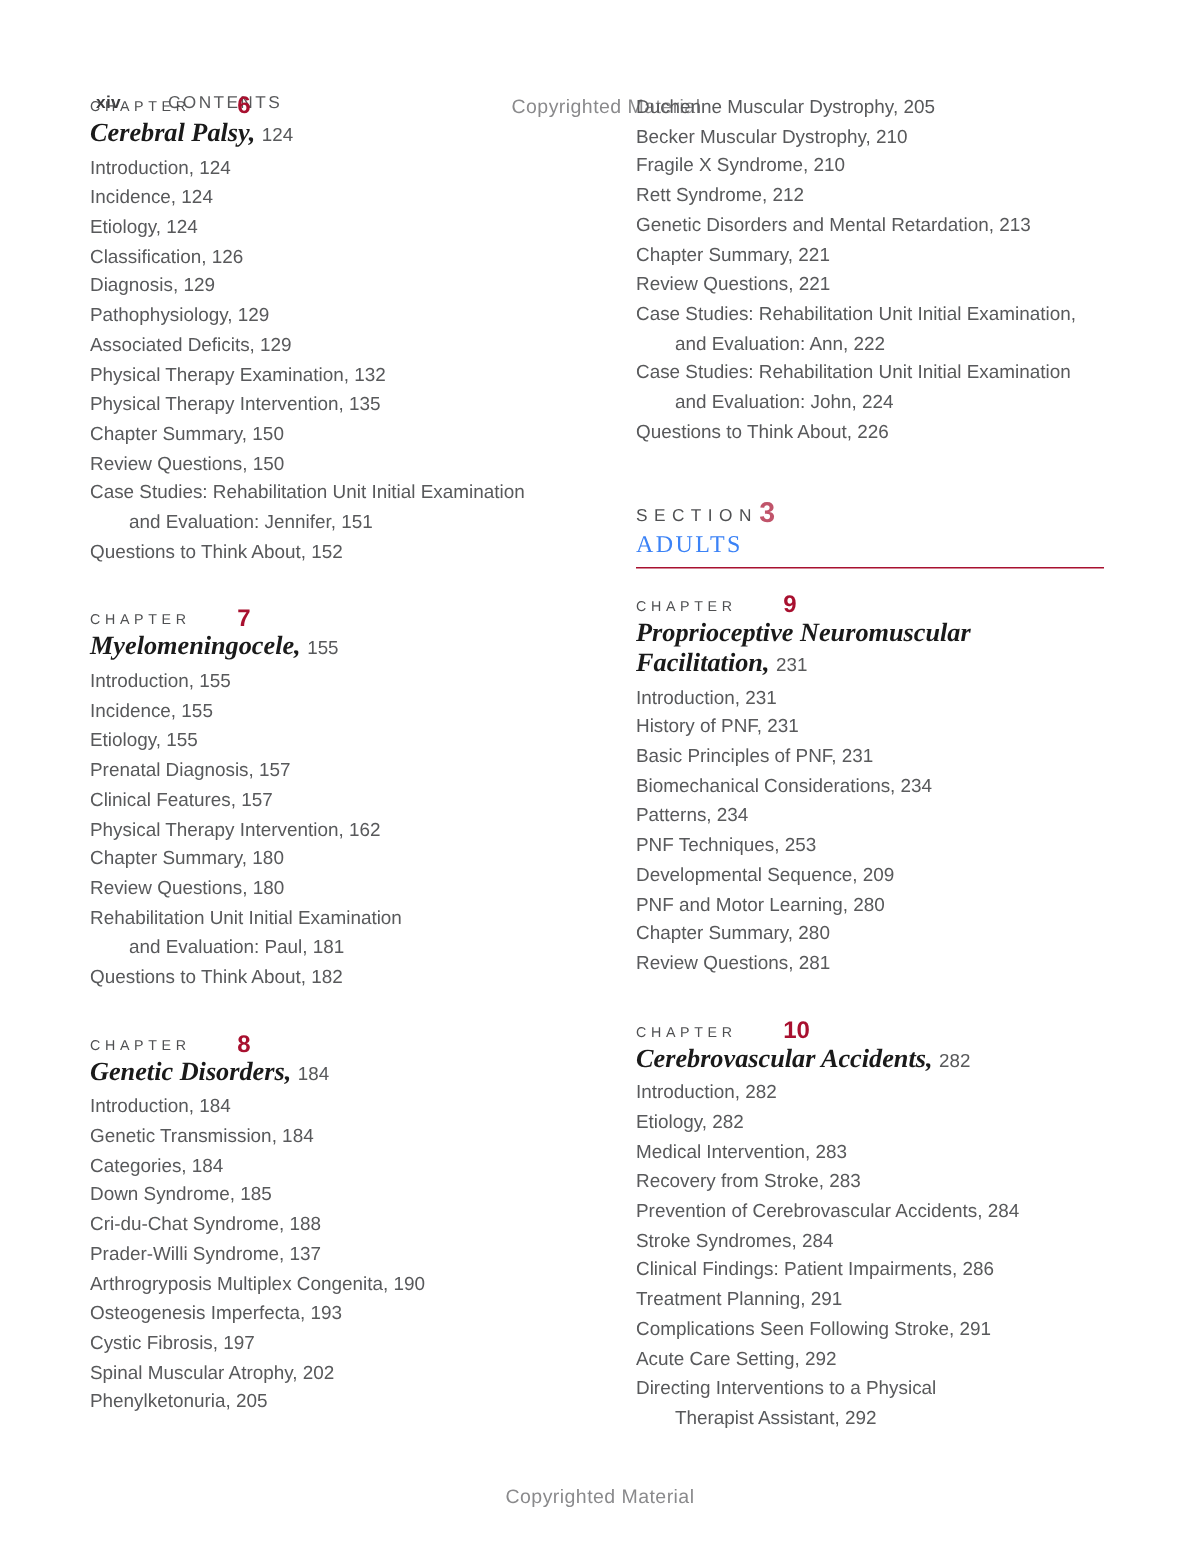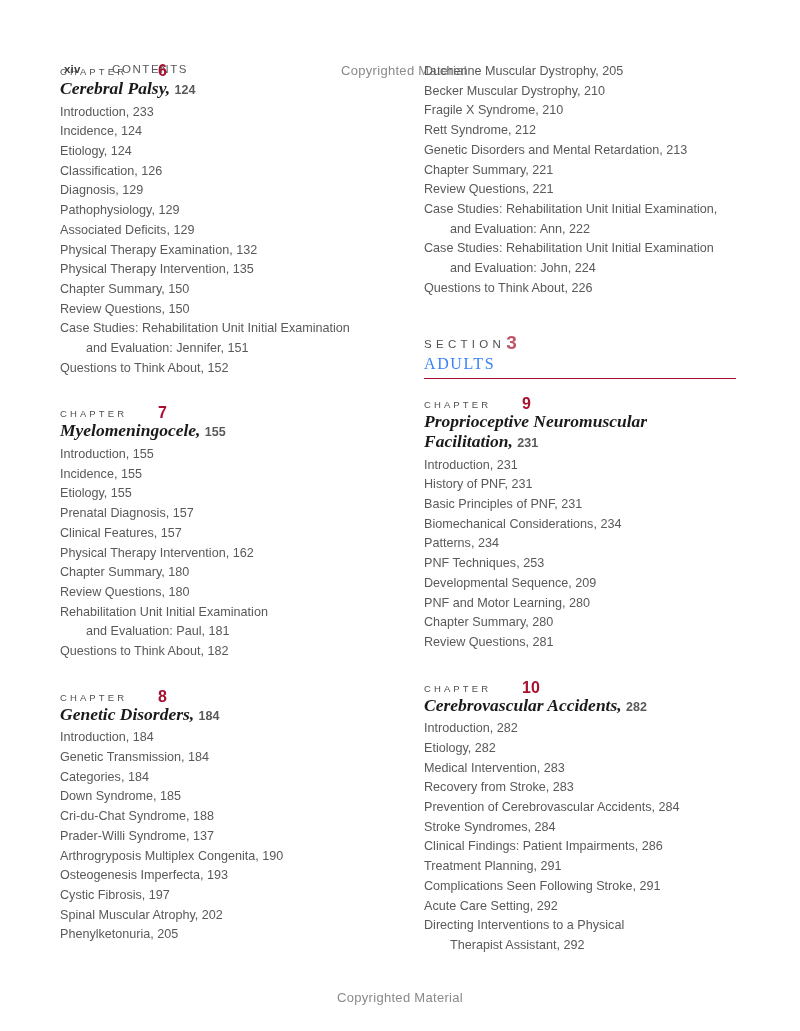--- a/index.html
+++ b/index.html
@@ -96,21 +96,21 @@
     font-style: italic;
     font-weight: bold;
     font-size: 17.5px;
     color: #1a1a1a;
     line-height: 1.12;
     margin: 1px 0 4px 0;
   }
   .chapter-title .pg {
     font-family: "Liberation Sans", sans-serif;
     font-style: normal;
-    font-weight: bold;
+    font-weight: normal;
     font-size: 12.5px;
     color: #58595b;
     letter-spacing: 0;
   }
 
   
   .entries {
     list-style: none;
     margin: 0;
     padding: 0;
@@ -186,21 +186,21 @@
 <div class="columns">
 
   <div class="col" id="left-col">
       <div class="chapter-block">
         <div class="chapter-label-row">
           <span class="chapter-word">CHAPTER</span>
           <span class="chapter-num">6</span>
         </div>
         <div class="chapter-title"><span>Cerebral Palsy,</span> <span class="pg">124</span></div>
         <ul class="entries">
-          <li><span>Introduction, 233</span></li>
+          <li><span>Introduction, 124</span></li>
           <li><span>Incidence, 124</span></li>
           <li><span>Etiology, 124</span></li>
           <li><span>Classification, 126</span></li>
           <li><span>Diagnosis, 129</span></li>
           <li><span>Pathophysiology, 129</span></li>
           <li><span>Associated Deficits, 129</span></li>
           <li><span>Physical Therapy Examination, 132</span></li>
           <li><span>Physical Therapy Intervention, 135</span></li>
           <li><span>Chapter Summary, 150</span></li>
           <li><span>Review Questions, 150</span></li>

